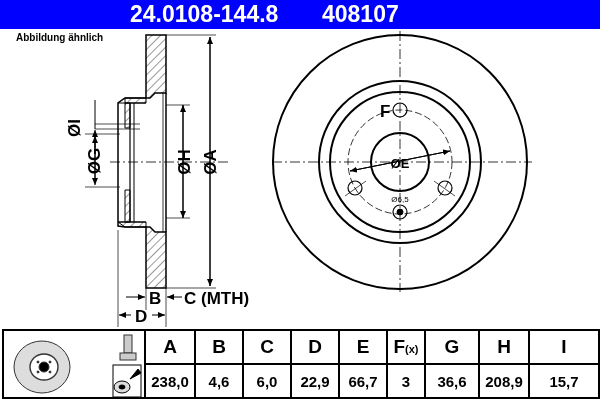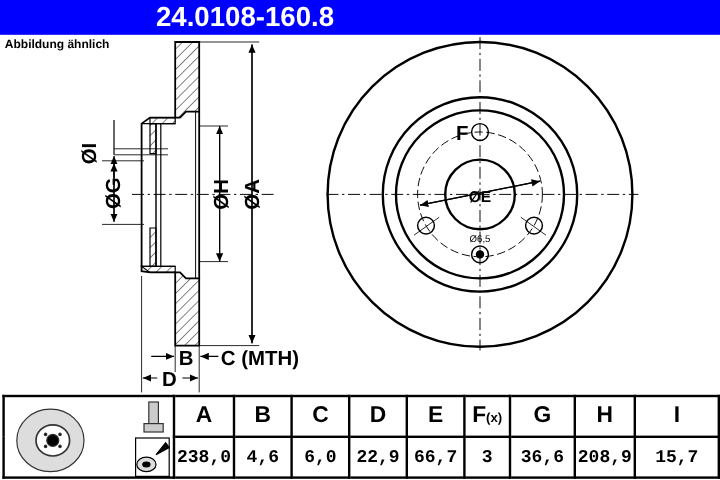--- a/index.html
+++ b/index.html
@@ -1,34 +1,35 @@
 <!DOCTYPE html>
 <html><head>
 <meta charset="utf-8">
 <style>
   html, body { margin: 0; padding: 0; background: #ffffff; }
   body { width: 600px; height: 400px; position: relative; overflow: hidden; font-family: "Liberation Sans", sans-serif; color: #000; }
   .header { position: absolute; left: 0; top: 0; width: 600px; height: 29px; background: #0000ff; color: #fff; }
   .header .pn { position: absolute; left: 130px; top: 1px; font-size: 23px; font-weight: bold; letter-spacing: 0px; }
   .header .code { position: absolute; left: 322px; top: 1px; font-size: 23px; font-weight: bold; }
-  .note { position: absolute; left: 4px; top: 32px; font-size: 10px; font-weight: bold; line-height: 12px; }
+  .note { position: absolute; left: 16px; top: 32px; font-size: 10px; font-weight: bold; line-height: 12px; }
   svg.drawing { position: absolute; left: 0; top: 29px; }
   table.specs { position: absolute; left: 2px; top: 329px; width: 596px; height: 70px; border-collapse: collapse; table-layout: fixed; }
   table.specs td { border: 2px solid #000; text-align: center; vertical-align: middle; font-weight: bold; padding: 0; }
   table.specs td.hdr { font-size: 19px; height: 32px; }
-  table.specs td.val { font-size: 15px; height: 32px; font-family: Liberation Mono, monospace; }
+  table.specs td.val { font-size: 15px; height: 32px; }
   table.specs td.hdr small { font-size: 11px; }
   td.imgcell { position: relative; }
   .imgcell svg { position: absolute; left: 0; top: 0; }
 </style>
 </head>
 <body>
 
 <div class="header">
-  <span class="pn">24.0108-160.8</span>
+  <span class="pn">24.0108-144.8</span>
+  <span class="code">408107</span>
 </div>
 
 <div class="note">
   <div>Abbildung ähnlich</div>
 </div>
 
 <svg class="drawing" width="600" height="300" viewBox="0 29 600 300" xmlns="http://www.w3.org/2000/svg">
   <defs>
     <pattern id="hatch" patternUnits="userSpaceOnUse" width="6" height="6" patternTransform="rotate(45)">
       <line x1="0" y1="0" x2="0" y2="6" stroke="#000" stroke-width="0.8"></line>

